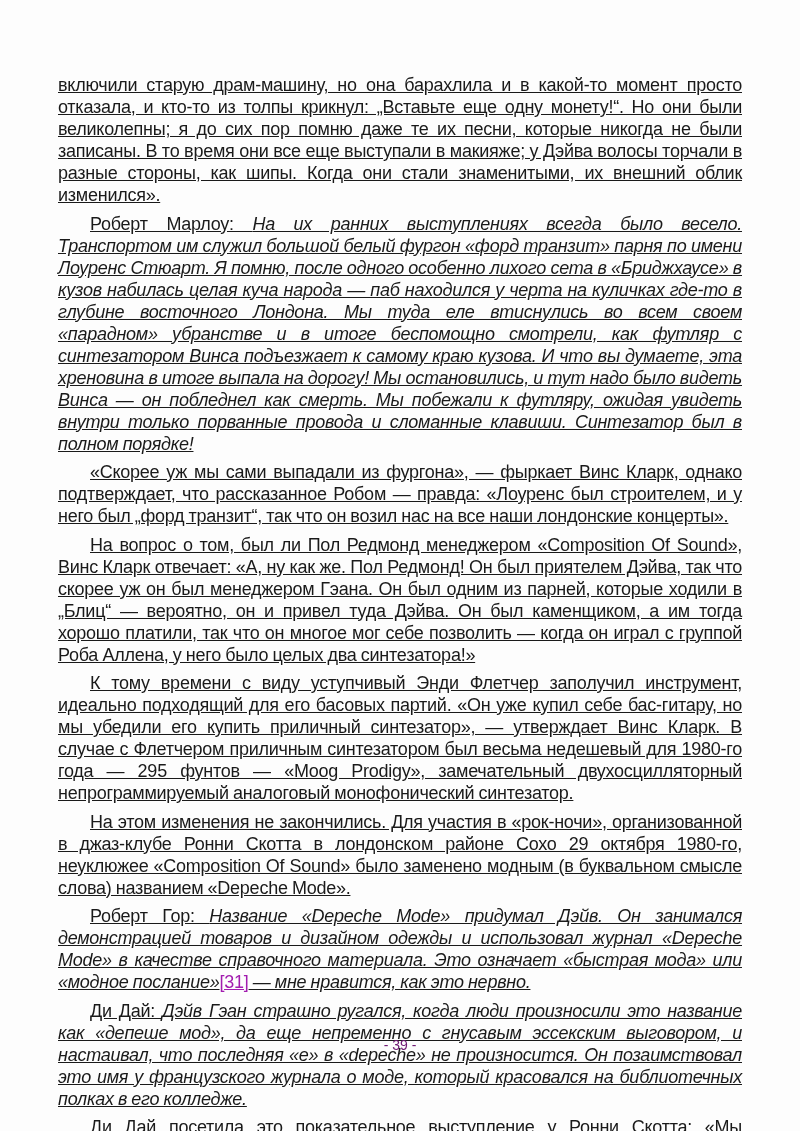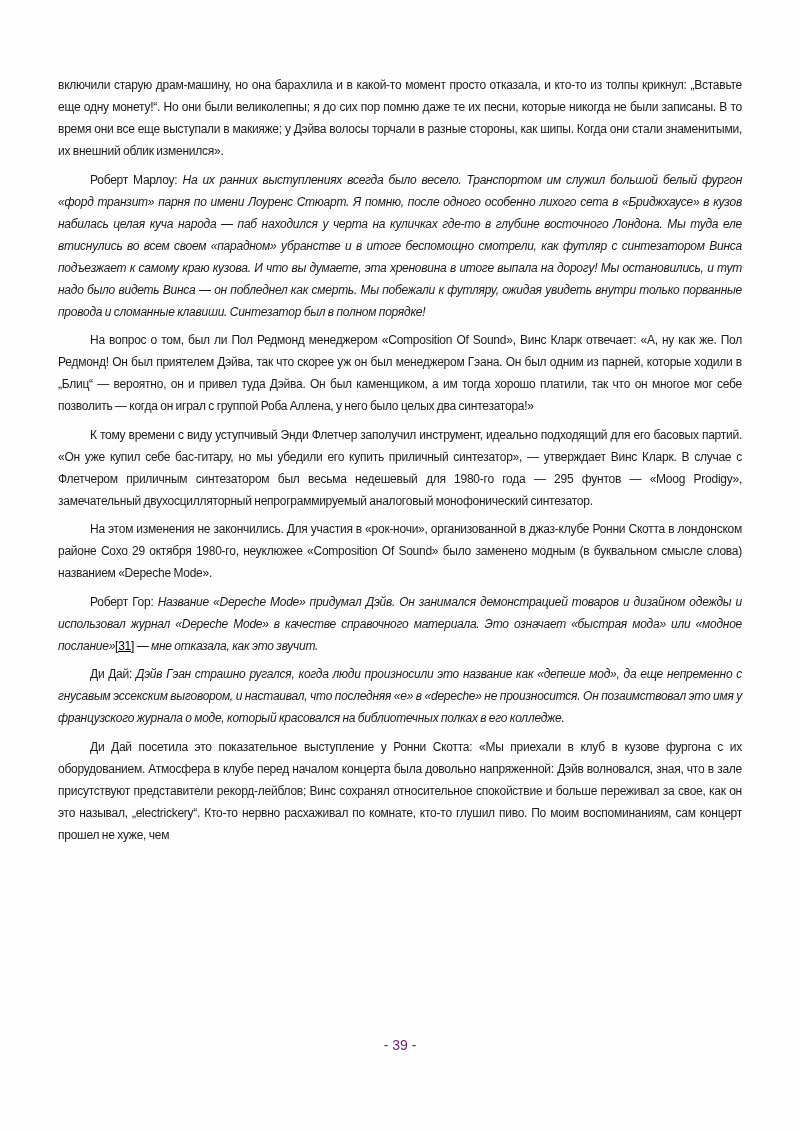--- a/index.html
+++ b/index.html
@@ -16,38 +16,39 @@
       font-family: "Liberation Sans", "DejaVu Sans", sans-serif;
     }
     .page {
       position: absolute;
       left: 58px;
       top: 74px;
       width: 684px;
     }
     .para {
       margin: 0 0 6.5px 0;
-      font-size: 12px;
+      font-size: 18px;
       line-height: 22px;
       text-align: justify;
       text-indent: 32px;
       letter-spacing: -0.25px;
       word-spacing: -0.5px;
+      text-decoration: underline;
     }
     .para.first {
       text-indent: 0;
     }
     .speaker {
       font-style: normal;
     }
     .quote {
       font-style: italic;
     }
     .footnote-link {
-      color: #000000;
+      color: #a21caf;
       text-decoration: underline;
       font-style: normal;
     }
     .page-number {
       position: absolute;
       left: 0;
       width: 800px;
       top: 1036px;
       text-align: center;
       font-size: 14px;
@@ -61,36 +62,39 @@
 <div class="page">
 
   <p class="para first">
     <span>включили старую драм-машину, но она барахлила и в какой-то момент просто отказала, и кто-то из толпы крикнул: „Вставьте еще одну монету!“. Но они были великолепны; я до сих пор помню даже те их песни, которые никогда не были записаны. В то время они все еще выступали в макияже; у Дэйва волосы торчали в разные стороны, как шипы. Когда они стали знаменитыми, их внешний облик изменился».</span>
   </p>
 
   <p class="para">
     <span class="speaker">Роберт Марлоу: </span><span class="quote">На их ранних выступлениях всегда было весело. Транспортом им служил большой белый фургон «форд транзит» парня по имени Лоуренс Стюарт. Я помню, после одного особенно лихого сета в «Бриджхаусе» в кузов набилась целая куча народа — паб находился у черта на куличках где-то в глубине восточного Лондона. Мы туда еле втиснулись во всем своем «парадном» убранстве и в итоге беспомощно смотрели, как футляр с синтезатором Винса подъезжает к самому краю кузова. И что вы думаете, эта хреновина в итоге выпала на дорогу! Мы остановились, и тут надо было видеть Винса — он побледнел как смерть. Мы побежали к футляру, ожидая увидеть внутри только порванные провода и сломанные клавиши. Синтезатор был в полном порядке!</span>
   </p>
 
+  <p class="para">
+    <span>«Скорее уж мы сами выпадали из фургона», — фыркает Винс Кларк, однако подтверждает, что рассказанное Робом — правда: «Лоуренс был строителем, и у него был „форд транзит“, так что он возил нас на все наши лондонские концерты».</span>
+  </p>
 
 
   <p class="para">
     <span>На вопрос о том, был ли Пол Редмонд менеджером «Composition Of Sound», Винс Кларк отвечает: «А, ну как же. Пол Редмонд! Он был приятелем Дэйва, так что скорее уж он был менеджером Гэана. Он был одним из парней, которые ходили в „Блиц“ — вероятно, он и привел туда Дэйва. Он был каменщиком, а им тогда хорошо платили, так что он многое мог себе позволить — когда он играл с группой Роба Аллена, у него было целых два синтезатора!»</span>
   </p>
 
   <p class="para">
     <span>К тому времени с виду уступчивый Энди Флетчер заполучил инструмент, идеально подходящий для его басовых партий. «Он уже купил себе бас-гитару, но мы убедили его купить приличный синтезатор», — утверждает Винс Кларк. В случае с Флетчером приличным синтезатором был весьма недешевый для 1980-го года — 295 фунтов — «Moog Prodigy», замечательный двухосцилляторный непрограммируемый аналоговый монофонический синтезатор.</span>
   </p>
 
   <p class="para">
     <span>На этом изменения не закончились. Для участия в «рок-ночи», организованной в джаз-клубе Ронни Скотта в лондонском районе Сохо 29 октября 1980-го, неуклюжее «Composition Of Sound» было заменено модным (в буквальном смысле слова) названием «Depeche Mode».</span>
   </p>
 
   <p class="para">
-    <span class="speaker">Роберт Гор: </span><span class="quote">Название «Depeche Mode» придумал Дэйв. Он занимался демонстрацией товаров и дизайном одежды и использовал журнал «Depeche Mode» в качестве справочного материала. Это означает «быстрая мода» или «модное послание»</span><a class="footnote-link" href="#">[31]</a><span class="quote"> — мне отказала, как это звучит.</span>
+    <span class="speaker">Роберт Гор: </span><span class="quote">Название «Depeche Mode» придумал Дэйв. Он занимался демонстрацией товаров и дизайном одежды и использовал журнал «Depeche Mode» в качестве справочного материала. Это означает «быстрая мода» или «модное послание»</span><a class="footnote-link" href="#">[31]</a><span class="quote"> — мне нравится, как это нервно.</span>
   </p>
 
   <p class="para">
     <span class="speaker">Ди Дай: </span><span class="quote">Дэйв Гэан страшно ругался, когда люди произносили это название как «депеше мод», да еще непременно с гнусавым эссекским выговором, и настаивал, что последняя «е» в «depeche» не произносится. Он позаимствовал это имя у французского журнала о моде, который красовался на библиотечных полках в его колледже.</span>
   </p>
 
   <p class="para">
     <span>Ди Дай посетила это показательное выступление у Ронни Скотта: «Мы приехали в клуб в кузове фургона с их оборудованием. Атмосфера в клубе перед началом концерта была довольно напряженной: Дэйв волновался, зная, что в зале присутствуют представители рекорд-лейблов; Винс сохранял относительное спокойствие и больше переживал за свое, как он это называл, „electrickery“. Кто-то нервно расхаживал по комнате, кто-то глушил пиво. По моим воспоминаниям, сам концерт прошел не хуже, чем</span>
   </p>
 

